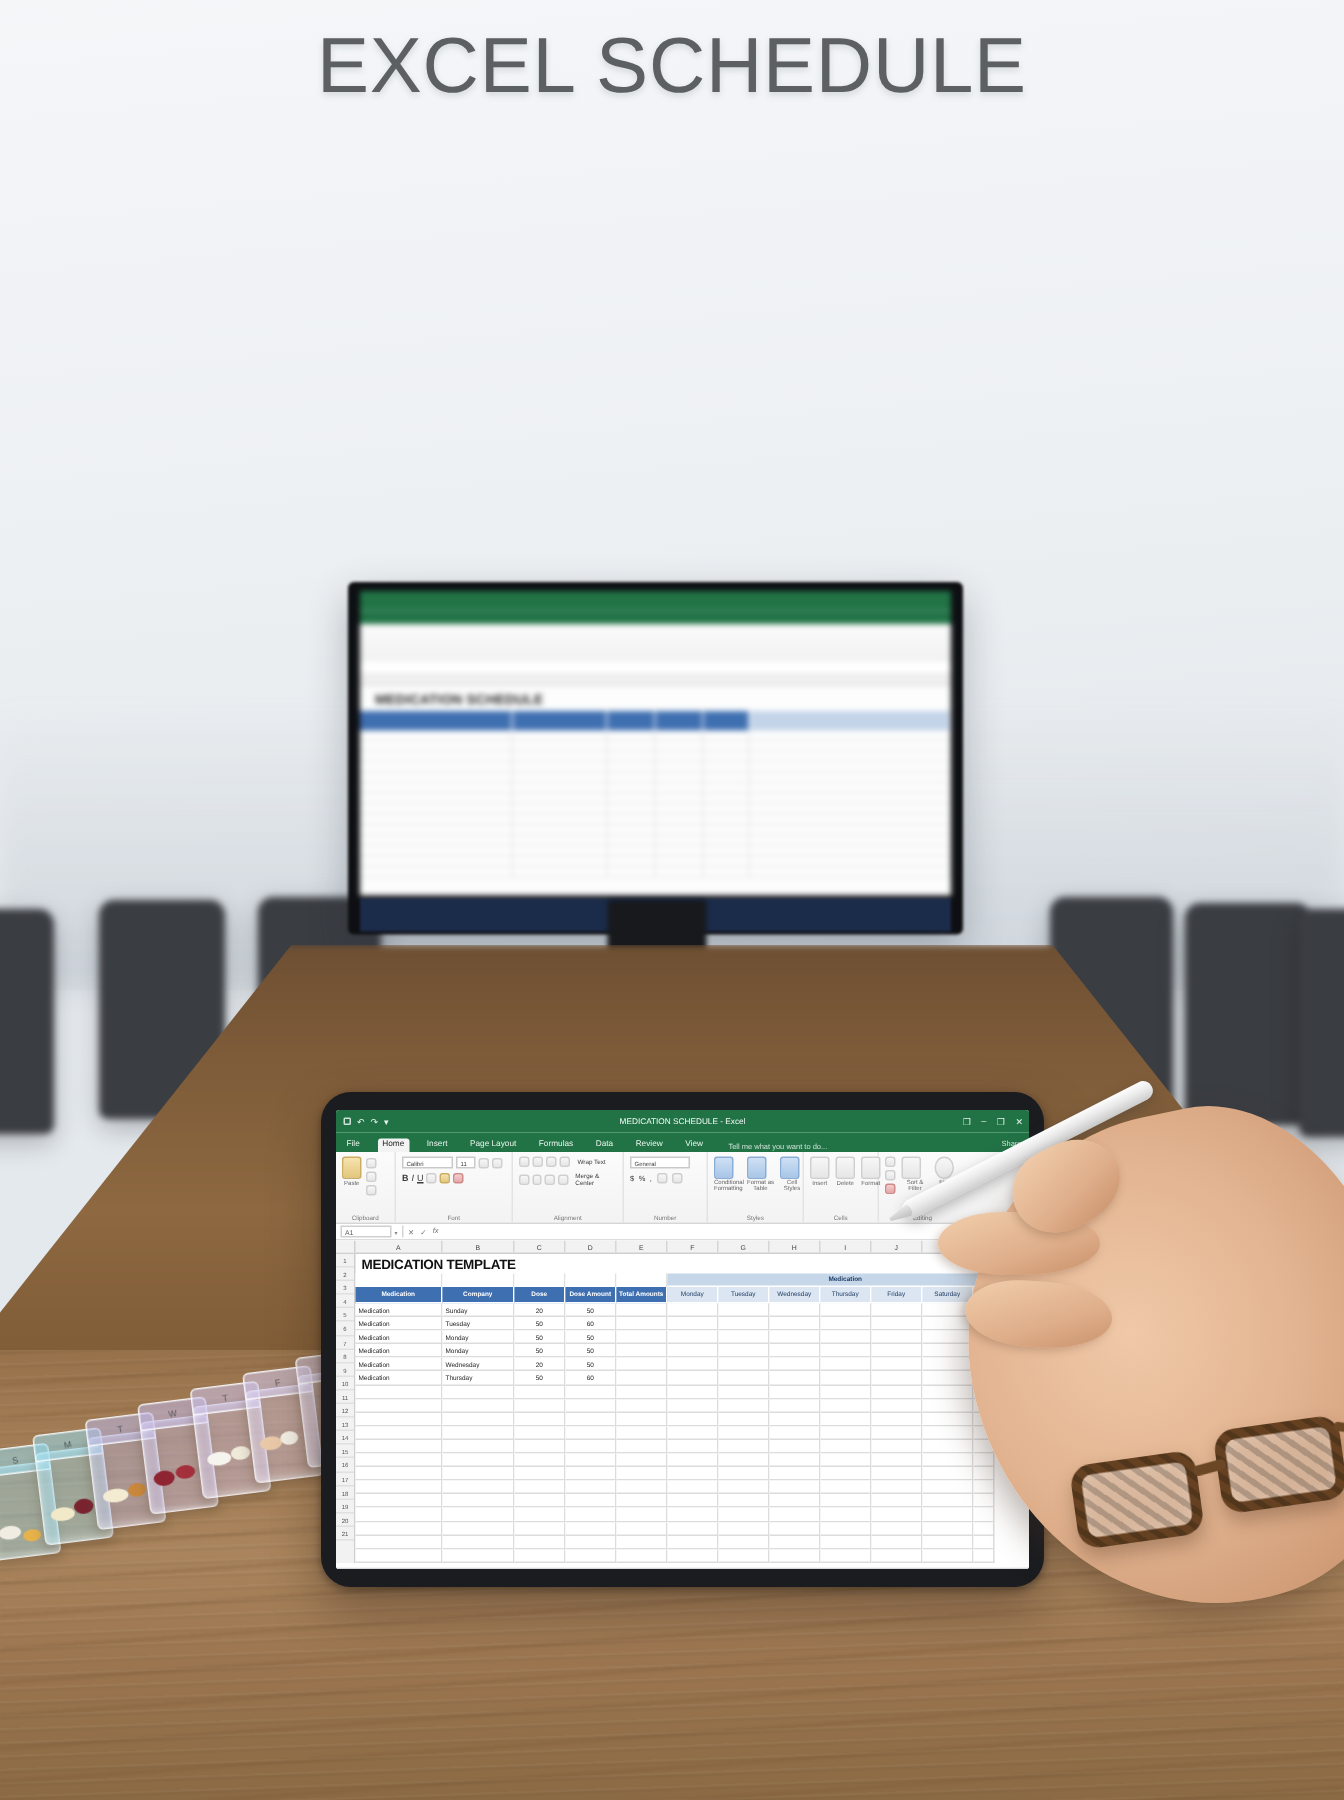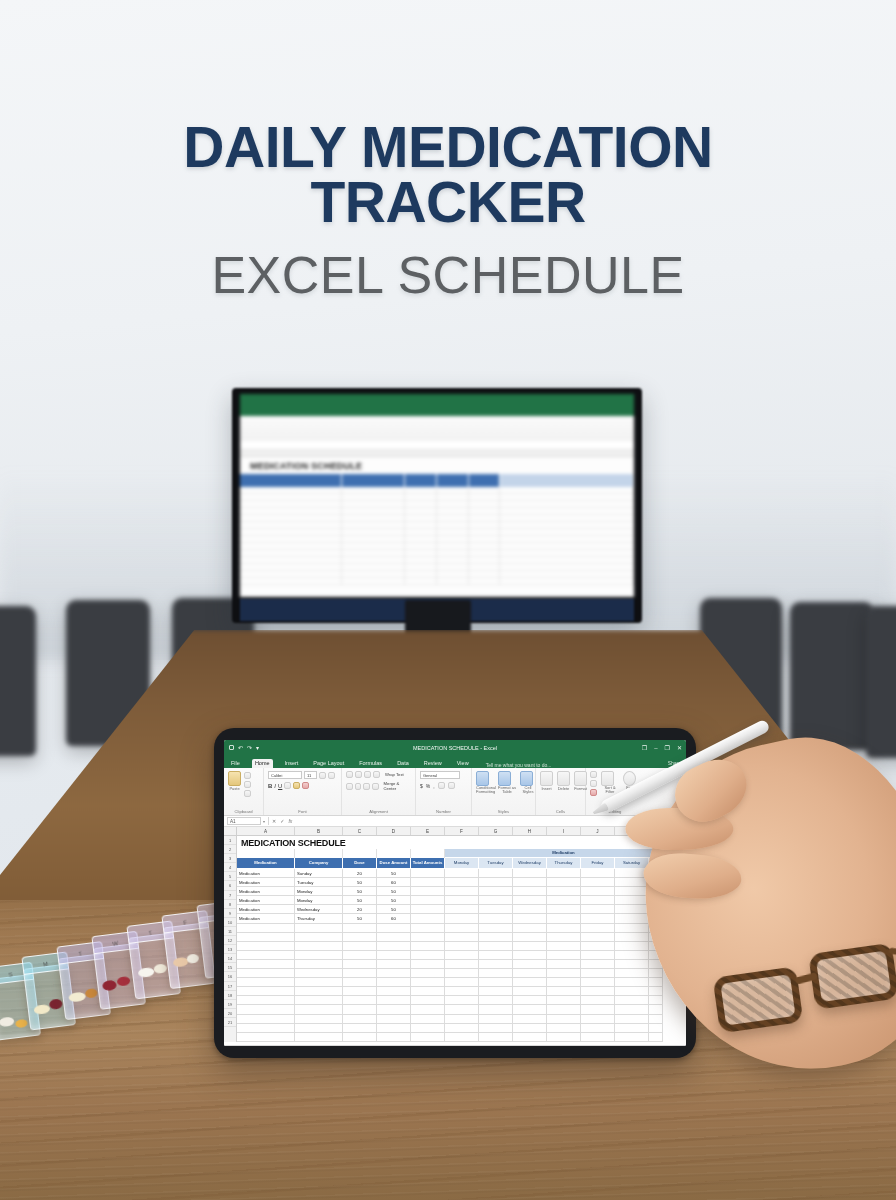--- a/index.html
+++ b/index.html
@@ -421,24 +421,20 @@
     </div>
     <div class="monitor-foot"></div>
 
     <div class="table-top"></div>
     <div class="table-front"></div>
     <div class="wood-grain"></div>
     <div class="wood-grain2"></div>
   </div>
 
   <div class="titles">
-    <div class="t-main">
-      <div>DAILY MEDICATION</div>
-      <div>TRACKER</div>
-    </div>
     <div class="t-sub">
       <div>EXCEL SCHEDULE</div>
     </div>
   </div>
 
   <div class="pillbox">
     <div class="pcell" style="left:0px;  top:56px; background:rgba(150,220,240,.42);"></div>
     <div class="plid" style="left:0px;  top:44px; background:rgba(150,220,240,.55);">
         <span>S</span>
       </div>
@@ -688,21 +684,21 @@
             <div>15</div>
             <div>16</div>
             <div>17</div>
             <div>18</div>
             <div>19</div>
             <div>20</div>
             <div>21</div>
           </div>
 
           <div class="cells">
-            <div class="sheettitle">MEDICATION SCHEDULE</div>
+            <div class="sheettitle">MEDICATION TEMPLATE</div>
 
             <div class="thead1">
               <div class="blank" style="width:58px"></div>
               <div class="blank" style="width:48px"></div>
               <div class="blank" style="width:34px"></div>
               <div class="blank" style="width:34px"></div>
               <div class="blank" style="width:34px"></div>
               <div class="hcell light" style="width:238px">Medication</div>
             </div>
 

